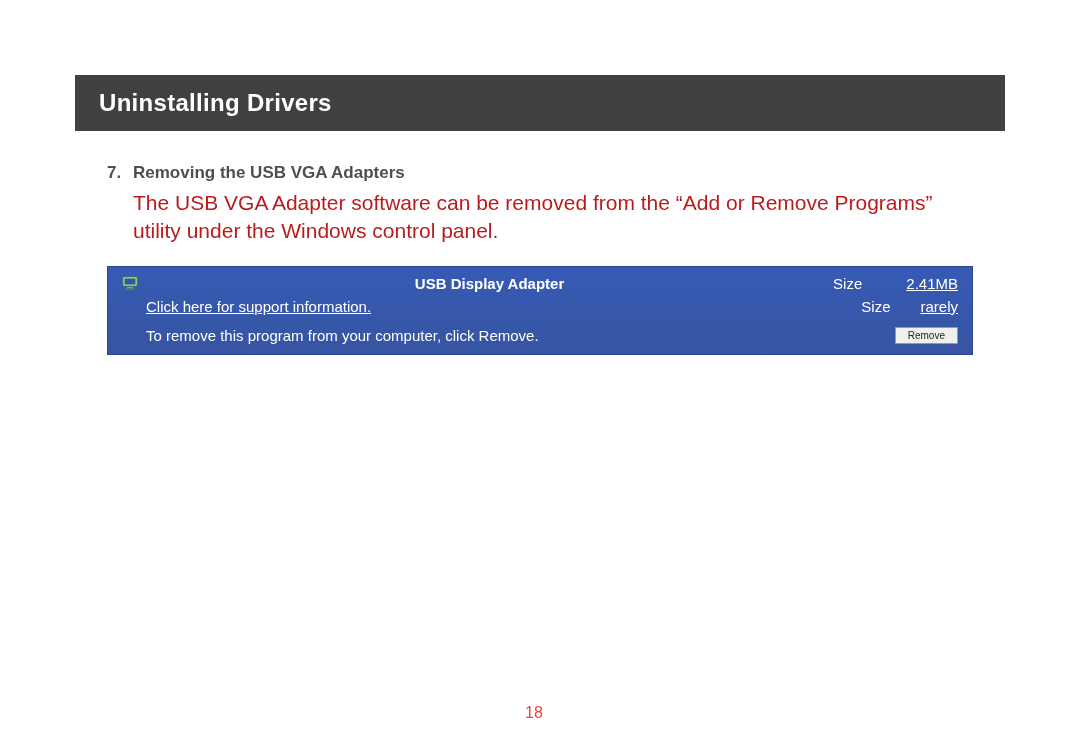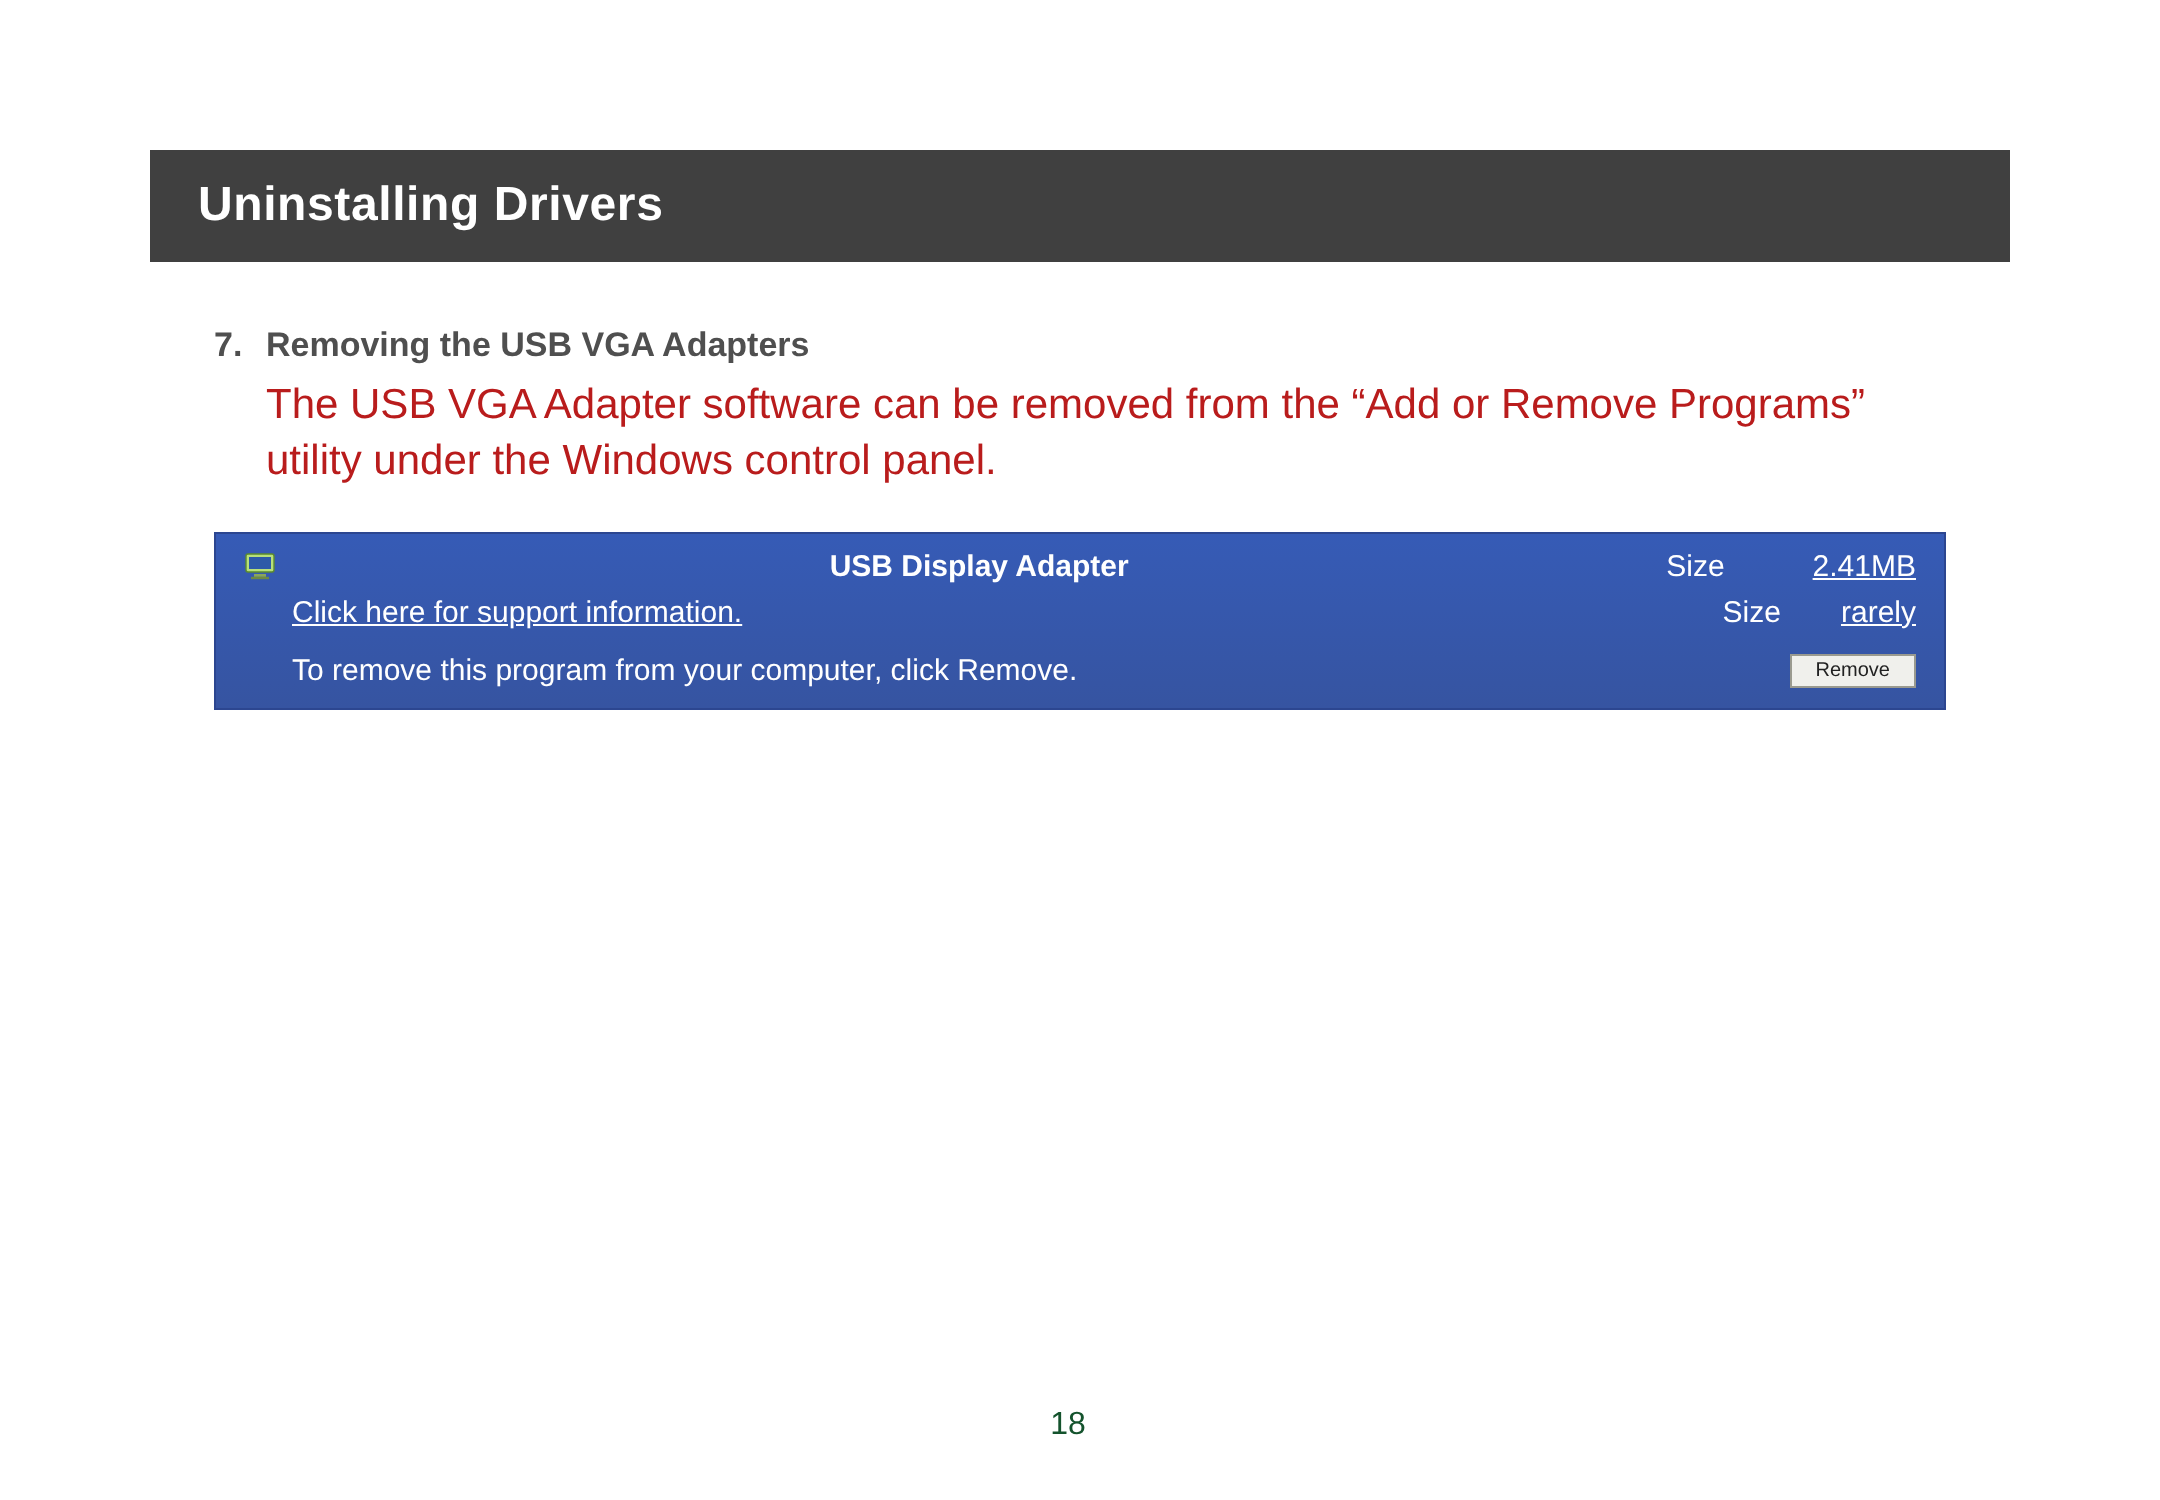--- a/index.html
+++ b/index.html
@@ -127,21 +127,21 @@
     font-size: 10px;
     cursor: pointer;
   }
   .page-number {
     position: absolute;
     bottom: 28px;
     left: 0;
     right: 12px;
     text-align: center;
     font-size: 16px;
-    color: #14532d;
+    color: #ef4444;
   }
 </style>
 </head>
 <body>
 
 <div class="page">
   <div class="title-bar">
     <span>Uninstalling Drivers</span>
   </div>
 

